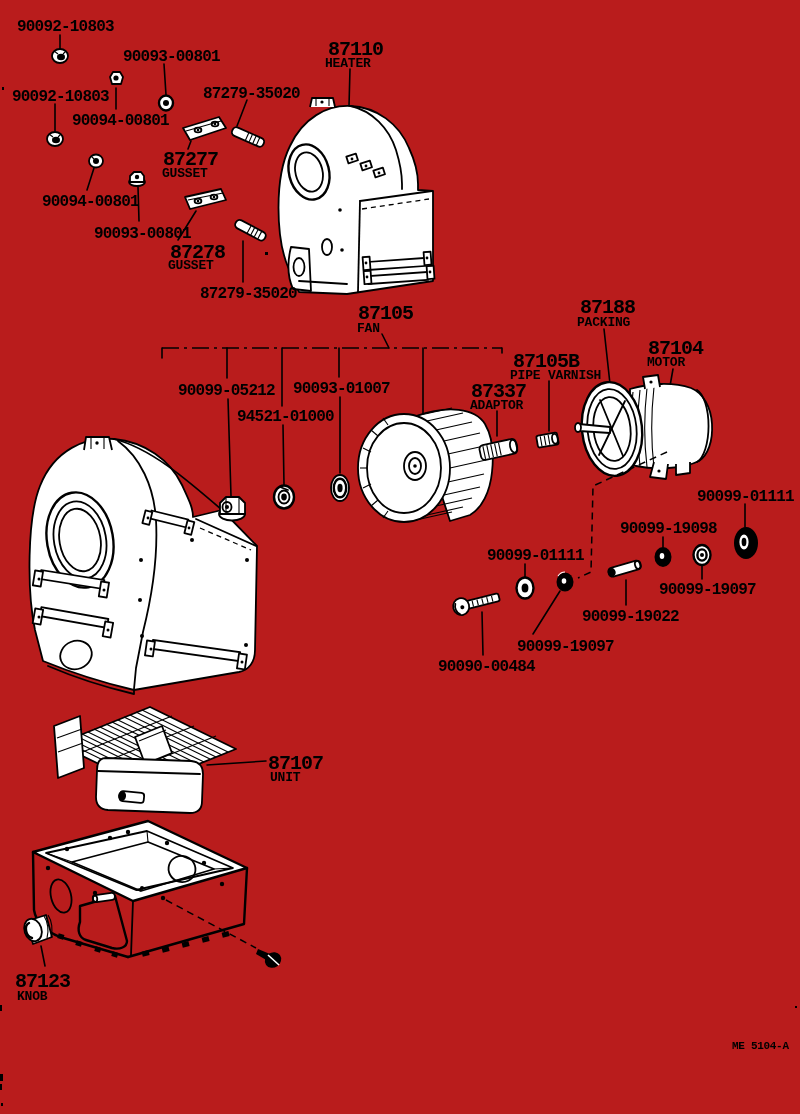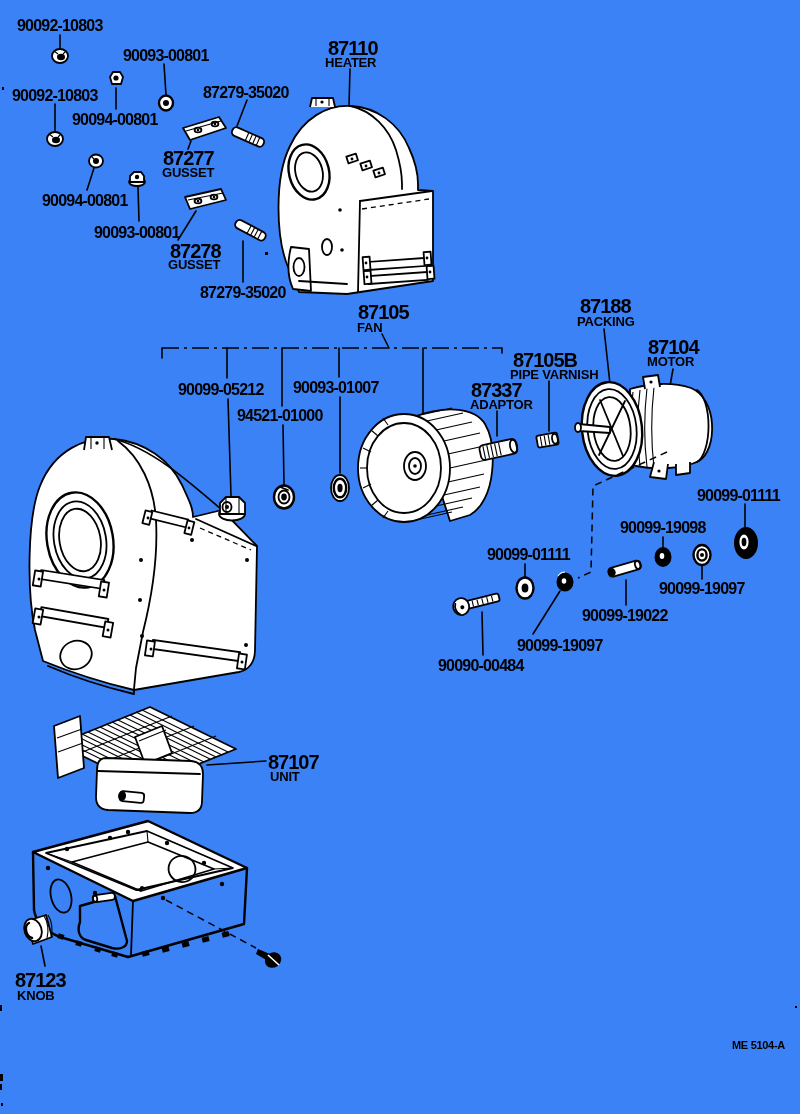--- a/index.html
+++ b/index.html
@@ -1,17 +1,17 @@
 <!DOCTYPE html>
 <html><head>
 <meta charset="utf-8">
 <style>
   html,body{margin:0;padding:0;background:#fff;}
-  #page{position:relative;width:800px;height:1114px;background:#3b82f6;overflow:hidden;
-        font-family:Liberation Sans, sans-serif;text-align:center;}
+  #page{position:relative;width:800px;height:1114px;background:#b91c1c;overflow:hidden;
+        font-family:Liberation Mono, monospace;text-align:center;}
   svg{position:absolute;left:0;top:0;}
   .s{stroke:#000;fill:none;stroke-width:1.8;stroke-linecap:round;stroke-linejoin:round;}
   .s2{stroke:#000;fill:none;stroke-width:2.4;stroke-linecap:round;stroke-linejoin:round;}
   .thin{stroke:#000;fill:none;stroke-width:1.1;}
   .f{fill:#fff;stroke:#000;stroke-width:1.8;stroke-linejoin:round;}
   .f2{fill:#fff;stroke:#000;stroke-width:2.4;stroke-linejoin:round;}
   .fb{fill:#000;stroke:none;}
   .ld{stroke:#000;stroke-width:1.6;fill:none;stroke-linecap:round;}
   .dash{stroke:#000;stroke-width:1.5;fill:none;stroke-dasharray:7 5;}
   .bracket{stroke:#000;stroke-width:1.5;fill:none;stroke-dasharray:17 5 3 5;}

